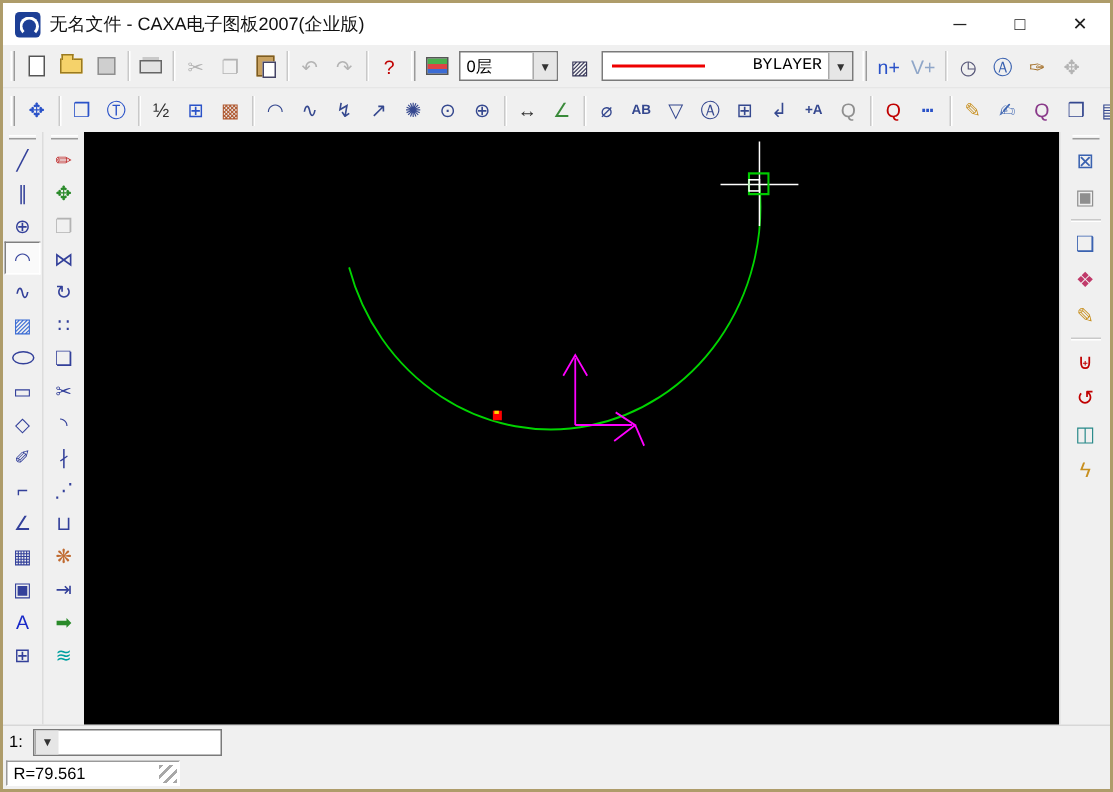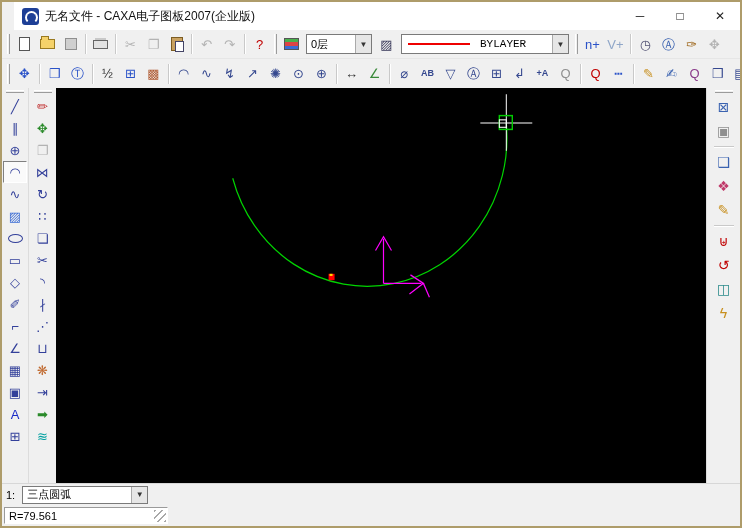--- a/index.html
+++ b/index.html
@@ -6,21 +6,21 @@
   *{box-sizing:border-box;}
   .window{
     width:742px;height:528px;
     border:2px solid #ae9c6a;
     background:#f0f0f0;
     display:flex;flex-direction:column;
     font-family:"Liberation Sans","DejaVu Sans",sans-serif;
     font-size:12px;color:#000;overflow:hidden;
   }
   
-  .titlebar{height:28px;background:#fff;display:flex;align-items:center;flex:0 0 auto;margin-left:12px;}
+  .titlebar{height:28px;background:#fff;display:flex;align-items:center;flex:0 0 auto;}
   .app-icon{width:17px;height:17px;margin:0 6px 0 8px;background:#1d3f96;border-radius:3px;position:relative;flex:0 0 auto;}
   .app-icon::after{content:"";position:absolute;left:3px;top:3px;width:9px;height:9px;border:2px solid #fff;border-radius:50%;border-bottom-color:transparent;}
   .title-text{font-size:12px;color:#111;}
   .title-spacer{flex:1;}
   .win-btn{width:40px;height:28px;display:flex;align-items:center;justify-content:center;font-size:12px;color:#222;}
   
   .menubar{height:25px;display:flex;align-items:center;background:#f0f0f0;border-bottom:1px solid #e2e2e2;padding-left:6px;flex:0 0 auto;}
   .menu-item{padding:3px 7px;font-size:12px;white-space:nowrap;}
   
   .toolbar{height:29px;display:flex;align-items:center;background:#f0f0f0;flex:0 0 auto;overflow:hidden;white-space:nowrap;padding-left:2px;}
@@ -59,21 +59,21 @@
   .hsep{width:20px;height:1px;background:#c9c9c9;box-shadow:0 1px 0 #fff;margin:3px 0;}
   .canvas{flex:1;background:#000;position:relative;min-width:0;}
   .canvas svg{position:absolute;inset:0;width:100%;height:100%;}
   
   .cmdrow{height:22px;background:#f0f0f0;border-top:1px solid #d7d7d7;display:flex;align-items:center;padding:0 4px;flex:0 0 auto;font-size:11px;}
   .cmdrow .combo{width:126px;height:18px;}
   .statusbar{height:21px;background:#f0f0f0;display:flex;align-items:center;padding:0 2px;gap:2px;flex:0 0 auto;font-size:11px;}
   .spanel{height:17px;background:#fff;border:1px solid;border-color:#9a9a9a #ffffff #ffffff #9a9a9a;display:flex;align-items:center;padding:0 4px;overflow:hidden;white-space:nowrap;}
   .spanel.prompt{flex:1;}
   .spanel.cmd{width:99px;flex:0 0 auto;}
-  .spanel.radius{width:164px;flex:0 0 auto;position:relative;text-align:center;}
+  .spanel.radius{width:116px;flex:0 0 auto;position:relative;text-align:center;}
   .grip{position:absolute;right:1px;bottom:1px;width:12px;height:12px;background:repeating-linear-gradient(315deg,#a8a8a8 0 2px,transparent 2px 5px);}
 </style>
 </head>
 <body>
 
 <div class="window">
 
   <div class="titlebar">
     <span class="app-icon"></span>
     <span class="title-text">无名文件 - CAXA电子图板2007(企业版)</span>
@@ -122,21 +122,21 @@
       </span>
     <span class="handle"></span>
     <span class="icon">
         <span class="ic-layers"></span>
       </span>
     <span class="combo" style="width:66px;">
       <span class="val">0层</span>
       <span class="drop">▼</span>
     </span>
     <span class="icon" style="color:#333355;">▨</span>
-    <span class="combo" style="width:168px;">
+    <span class="combo" style="width:168px;text-align:right;">
       <span class="ltline"></span>
       <span class="val" style="font-family:'Liberation Mono','DejaVu Sans Mono',monospace;">BYLAYER</span>
       <span class="drop">▼</span>
     </span>
     <span class="handle"></span>
     <span class="icons">
         <span class="icon" title="ortho-button" style="color: rgb(42, 82, 200);">n+</span>
         <span class="icon" title="vsnap-button" style="color: rgb(143, 166, 200);">V+</span>
       </span>
     <span class="sep"></span>
@@ -283,21 +283,20 @@
           <span class="icon" title="tech-requirement-button" style="color: rgb(192, 0, 0);">↺</span>
           <span class="icon" title="section-view-button" style="color: rgb(42, 138, 138);">◫</span>
           <span class="icon" title="block-attribute-button" style="color: rgb(200, 144, 32);">ϟ</span>
         </span>
     </div>
   </div>
 
   <div class="cmdrow">
     <span style="margin-right:4px;">1:</span>
     <span class="combo">
-      <span class="val">三点圆弧</span>
       <span class="drop">▼</span>
     </span>
   </div>
 
   <div class="statusbar">
     <span class="spanel radius">
       <span>R=79.561</span>
       <span class="grip"></span>
     </span>
   </div>

